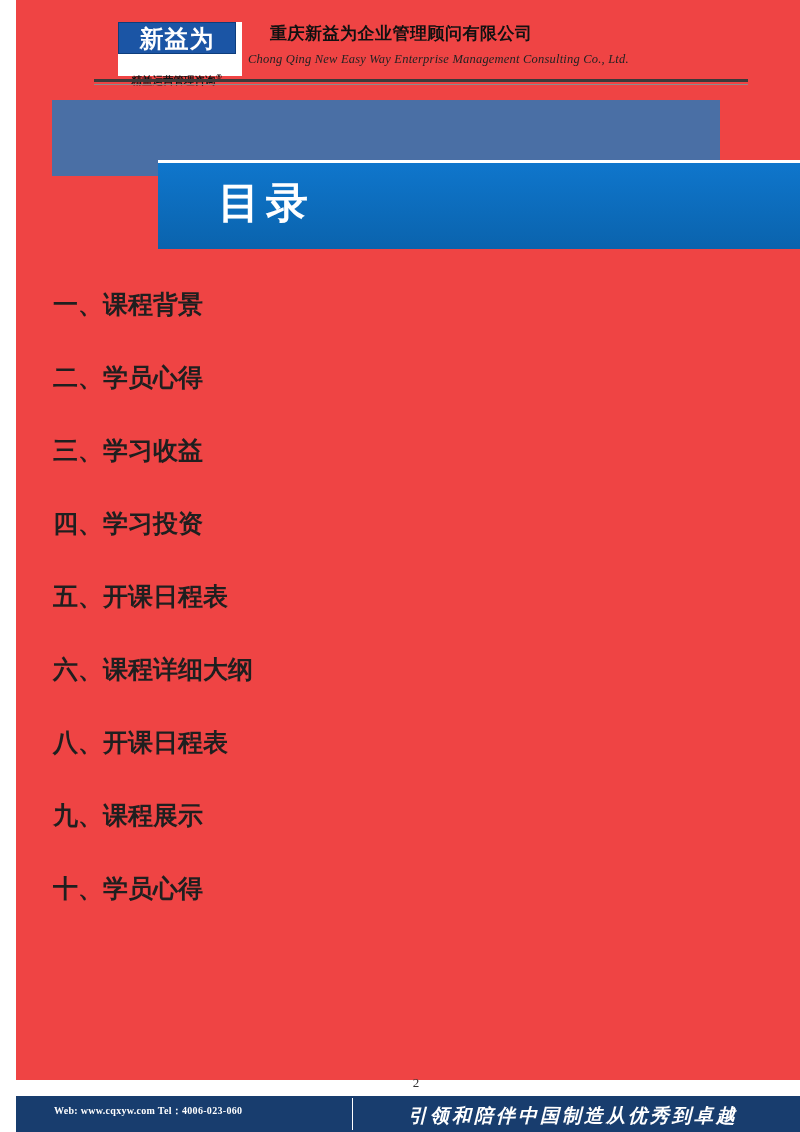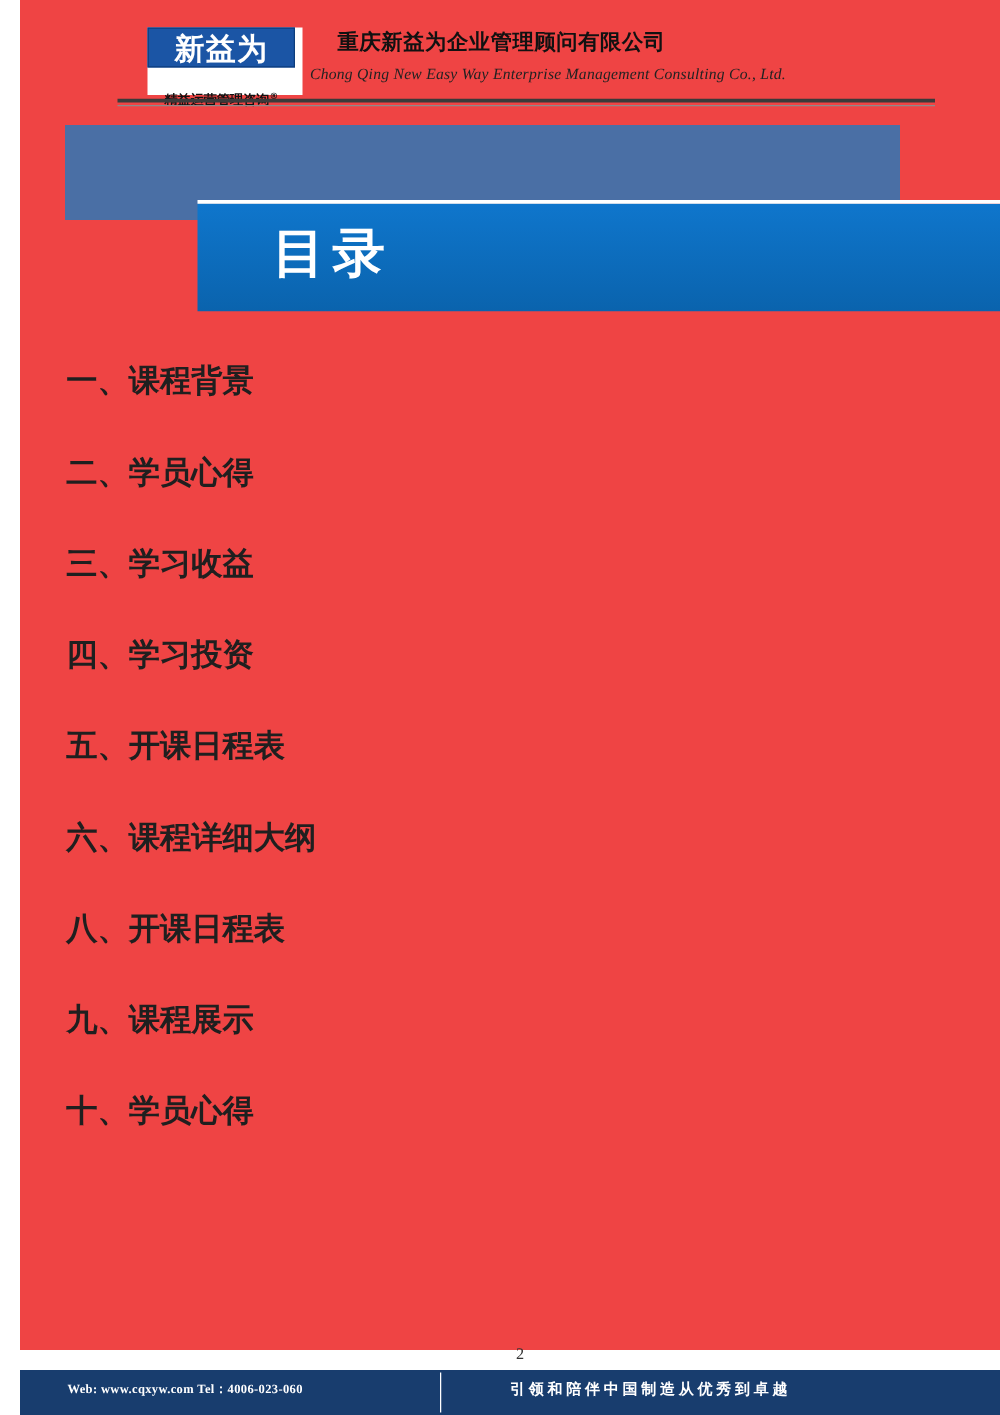--- a/index.html
+++ b/index.html
@@ -187,24 +187,25 @@
     top: 1098px;
     width: 1px;
     height: 32px;
     background: #ffffff;
   }
   .footer-slogan {
     position: absolute;
     left: 392px;
     top: 1103px;
     font-family: "DejaVu Sans", sans-serif;
-    font-size: 12px;
+    font-size: 19px;
     font-weight: bold;
     color: #ffffff;
     letter-spacing: 3px;
+    font-style: italic;
   }
   .footer-gray-left {
     position: absolute;
     left: 0;
     top: 1096px;
     width: 36px;
     height: 36px;
     background: #183d6e;
   }
 </style>

